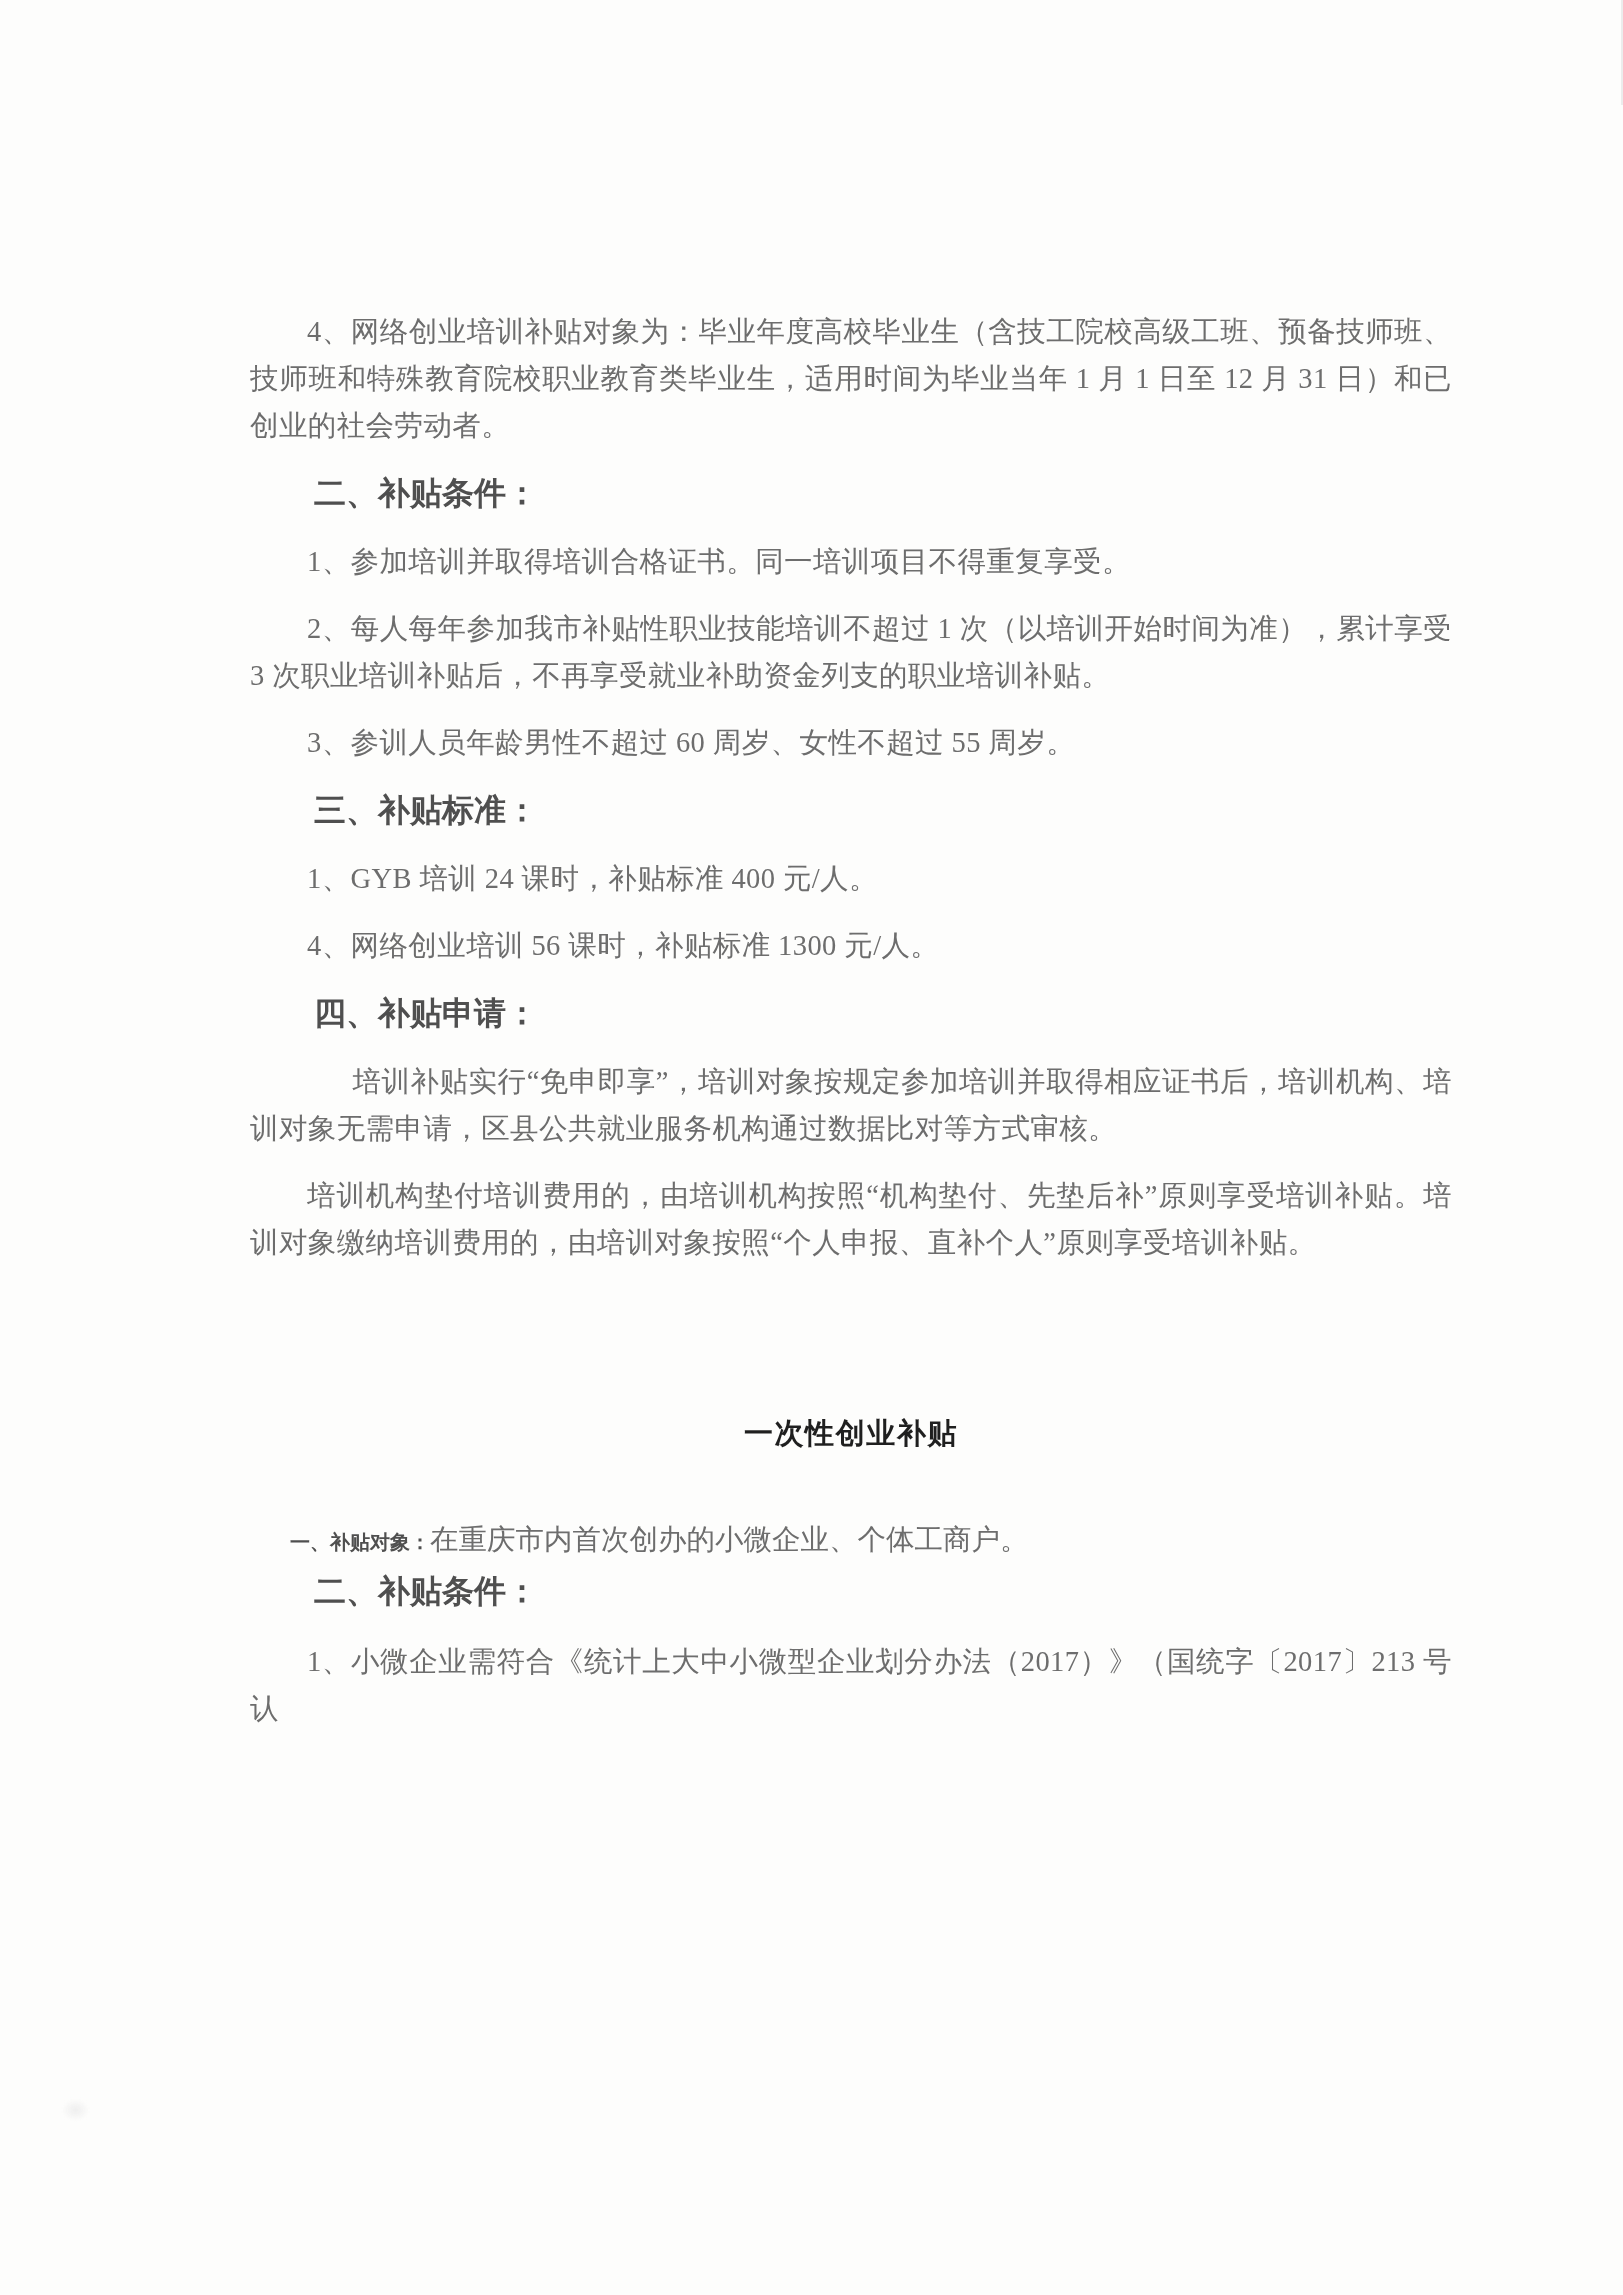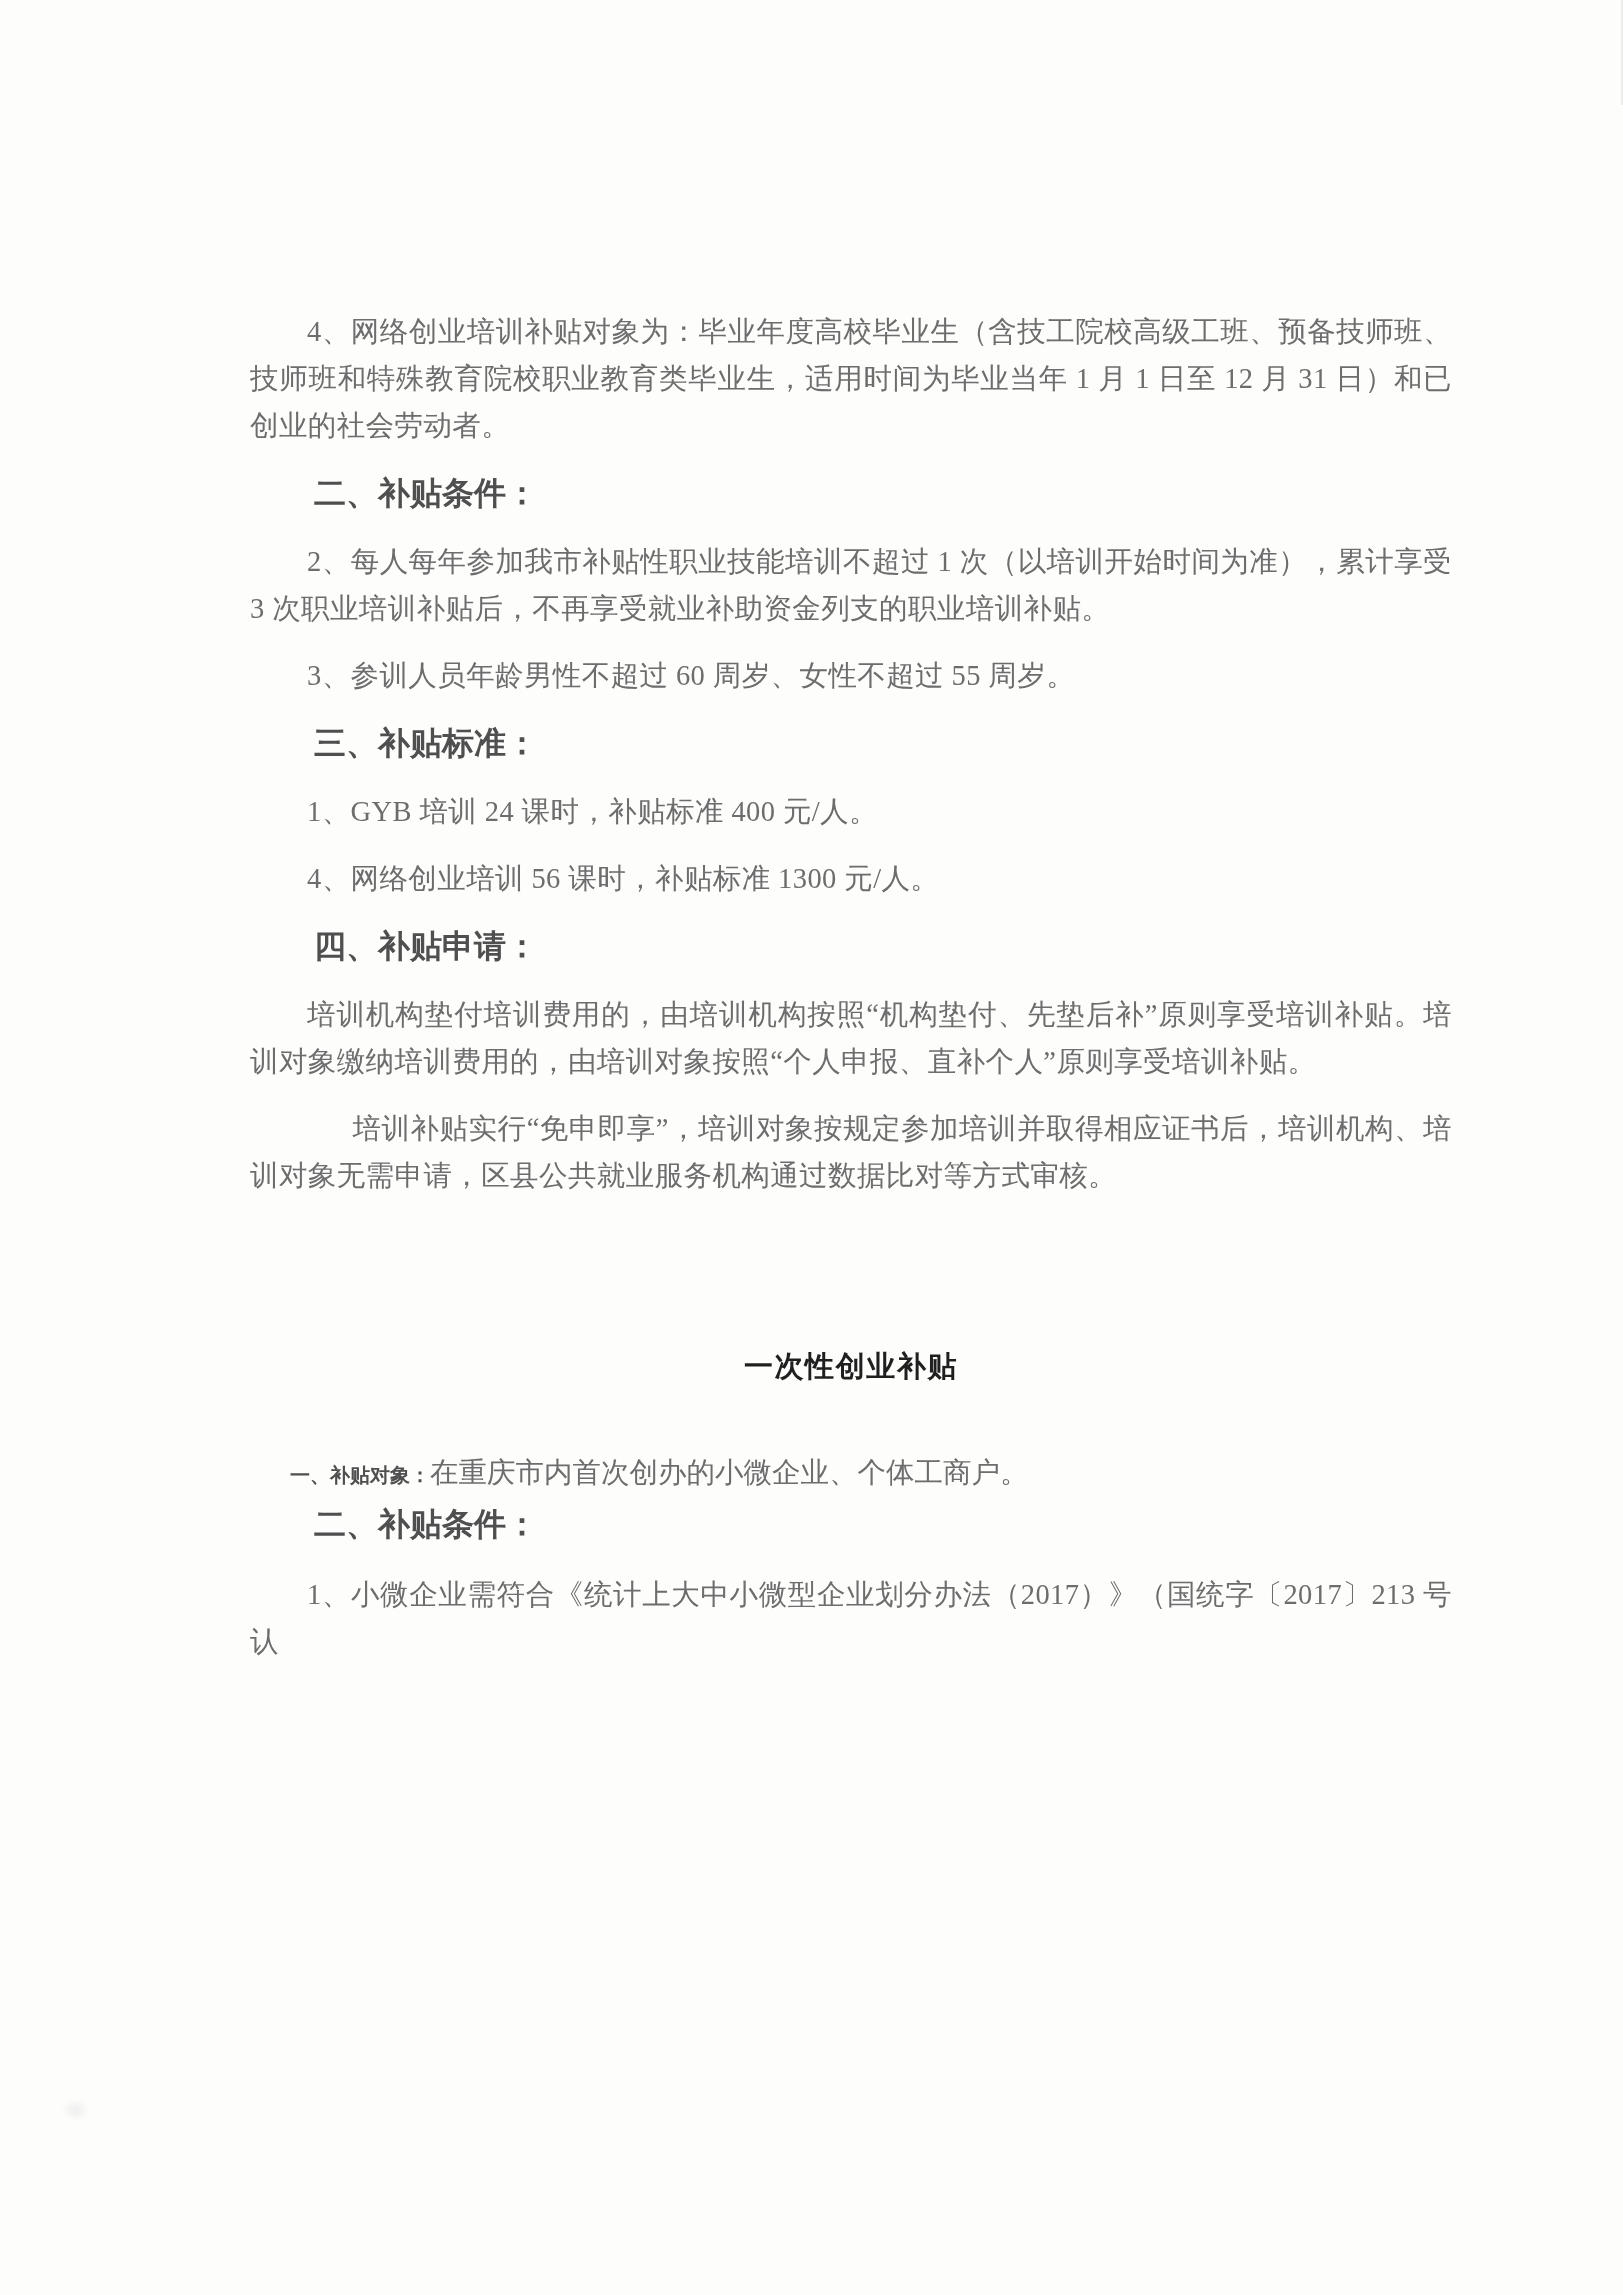--- a/index.html
+++ b/index.html
@@ -81,33 +81,34 @@
 
 <div class="page">
   <div class="scan-edge"></div>
 
   <div class="content">
 
     <p class="body indent2">4、网络创业培训补贴对象为：毕业年度高校毕业生（含技工院校高级工班、预备技师班、技师班和特殊教育院校职业教育类毕业生，适用时间为毕业当年 1 月 1 日至 12 月 31 日）和已创业的社会劳动者。</p>
 
     <h2 class="heading">二、补贴条件：</h2>
 
+    <p class="body indent2">1、参加培训并取得培训合格证书。同一培训项目不得重复享受。</p>
     <p class="body indent2">2、每人每年参加我市补贴性职业技能培训不超过 1 次（以培训开始时间为准），累计享受 3 次职业培训补贴后，不再享受就业补助资金列支的职业培训补贴。</p>
     <p class="body indent2">3、参训人员年龄男性不超过 60 周岁、女性不超过 55 周岁。</p>
 
     <h2 class="heading">三、补贴标准：</h2>
 
     <p class="body indent2">1、GYB 培训 24 课时，补贴标准 400 元/人。</p>
     <p class="body indent2">4、网络创业培训 56 课时，补贴标准 1300 元/人。</p>
 
 
     <h2 class="heading">四、补贴申请：</h2>
 
+    <p class="body indent4">培训补贴实行“免申即享”，培训对象按规定参加培训并取得相应证书后，培训机构、培训对象无需申请，区县公共就业服务机构通过数据比对等方式审核。</p>
     <p class="body indent2">培训机构垫付培训费用的，由培训机构按照“机构垫付、先垫后补”原则享受培训补贴。培训对象缴纳培训费用的，由培训对象按照“个人申报、直补个人”原则享受培训补贴。</p>
-    <p class="body indent4">培训补贴实行“免申即享”，培训对象按规定参加培训并取得相应证书后，培训机构、培训对象无需申请，区县公共就业服务机构通过数据比对等方式审核。</p>
 
     <h1 class="doc-title">一次性创业补贴</h1>
 
     <p class="target-line">
       <span class="lead">一、补贴对象：</span><span>在重庆市内首次创办的小微企业、个体工商户。</span>
     </p>
 
     <h2 class="heading tight">二、补贴条件：</h2>
 
     <p class="body indent2 after-gap">1、小微企业需符合《统计上大中小微型企业划分办法（2017）》（国统字〔2017〕213 号认</p>

